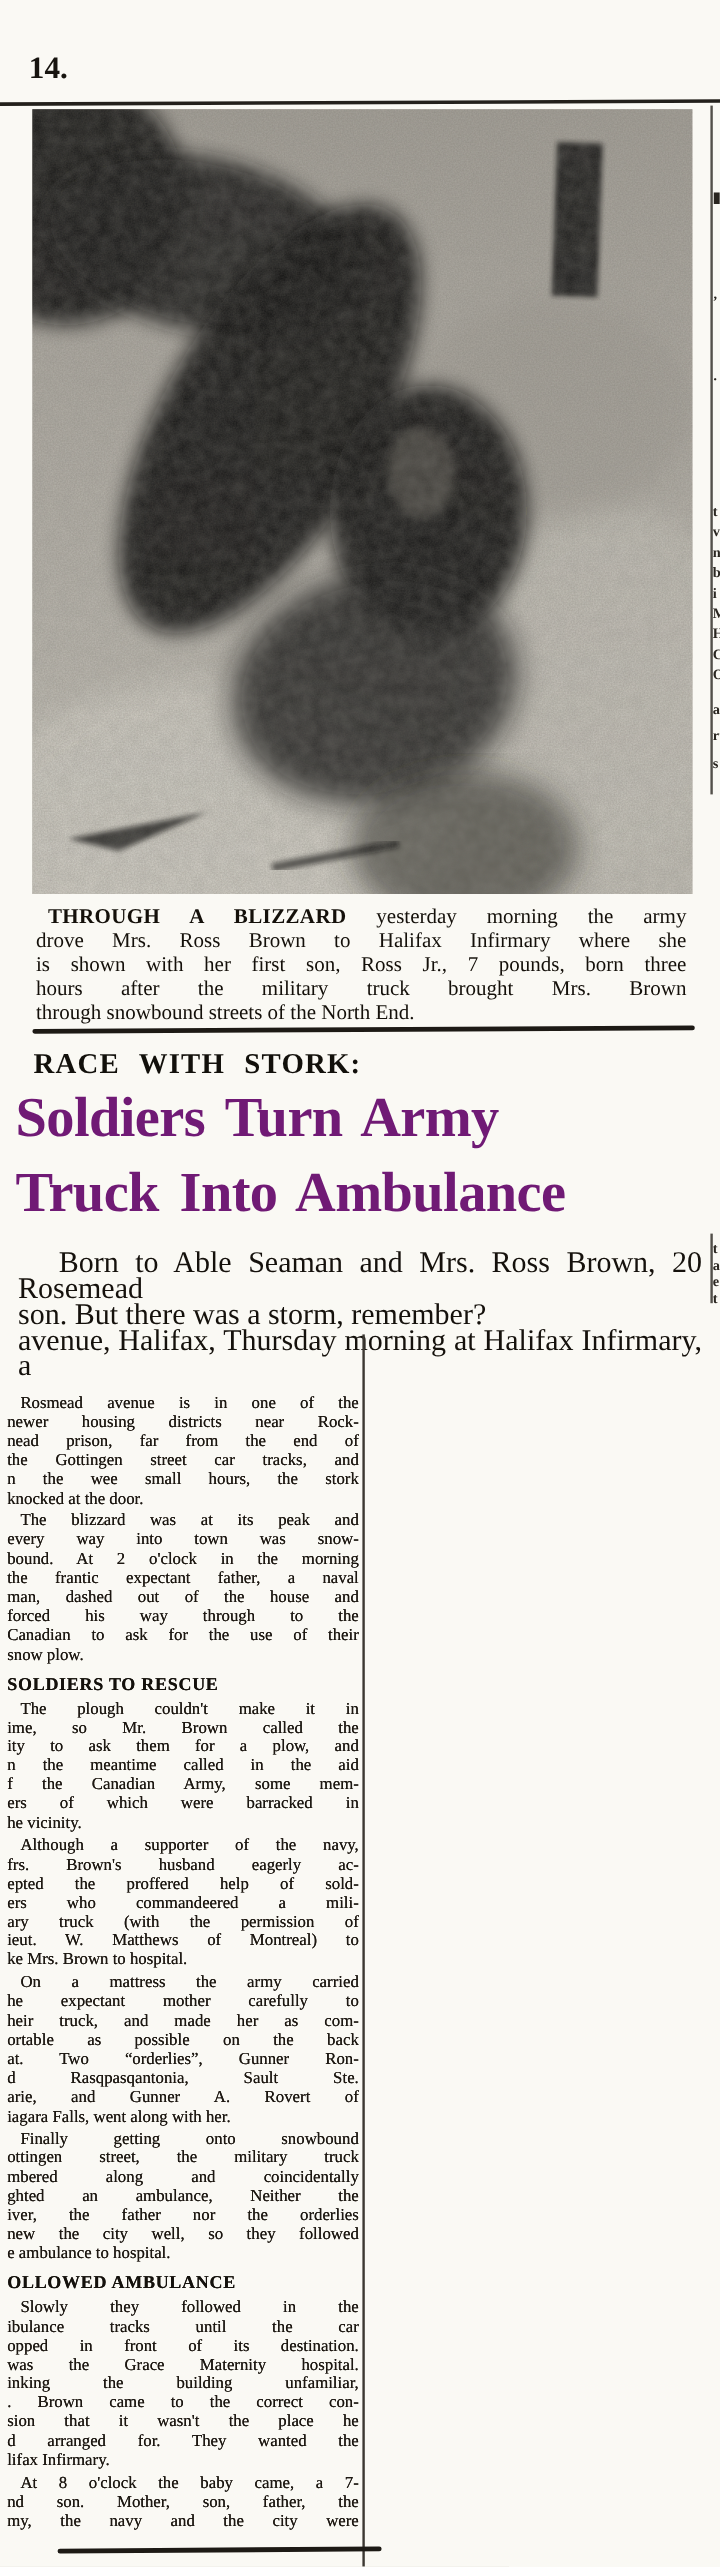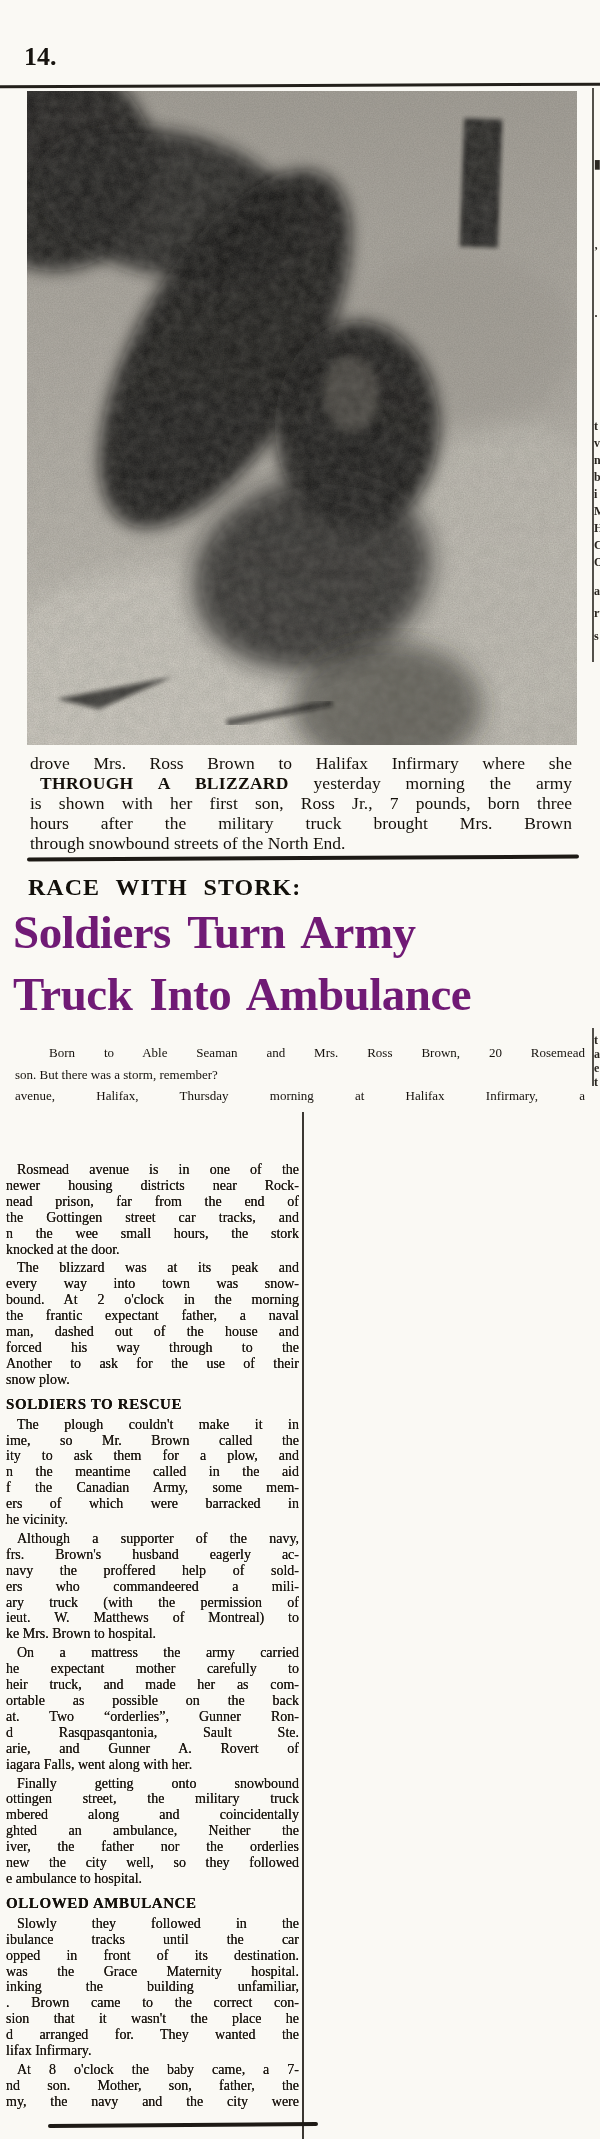--- a/index.html
+++ b/index.html
@@ -22,21 +22,21 @@
   .caption .jline.first{text-indent:10px;}
   .caption b{font-weight:700;letter-spacing:.3px;}
   .caption-rule{position:absolute;left:27px;top:856px;width:552px;height:4px;background:#1d1a15;
     transform:rotate(-0.3deg);border-radius:2px;}
   
   .kicker{position:absolute;left:28px;top:874px;font-size:24px;font-weight:700;
     letter-spacing:1px;word-spacing:9px;color:#12100b;}
   .headline{position:absolute;left:13px;top:901px;width:585px;font-size:47px;line-height:62px;
     font-weight:700;color:#701a75;letter-spacing:-0.5px;word-spacing:6px;white-space:nowrap;}
   
-  .lede{position:absolute;left:15px;top:1042px;width:570px;font-size:13px;line-height:21.5px;
+  .lede{position:absolute;left:15px;top:1042px;width:570px;font-size:25px;line-height:21.5px;
     color:#15110c;}
   .lede .jline.first{text-indent:34px;}
   
   .body-col{position:absolute;left:6px;top:1162px;width:293px;font-size:14px;line-height:15.9px;
     color:#1d1812;text-shadow:0 0 .4px #1d1812;}
   .body-col .para{margin:0 0 3px 0;}
   .body-col .subhead{font-size:15px;font-weight:700;letter-spacing:.6px;margin:9px 0 4px 0;
     color:#14110c;}
   
   .jline{text-align:justify;text-align-last:justify;}
@@ -108,22 +108,22 @@
 
       <path d="M30,608 L145,586 L72,618 Z" fill="#0e0e0d" opacity="0.8" filter="url(#b2)"></path>
       <path d="M200,632 L305,612" stroke="#101010" stroke-width="7" opacity="0.7" filter="url(#b2)"></path>
 
       <rect width="550" height="654" filter="url(#grainC)" opacity="0.8"></rect>
       <rect width="550" height="654" filter="url(#grainF)" opacity="0.55"></rect>
     </svg>
   </div>
 
   <div class="caption">
+      <div class="jline first"><b>THROUGH A BLIZZARD</b> yesterday morning the army</div>
       <div class="jline">drove Mrs. Ross Brown to Halifax Infirmary where she</div>
-      <div class="jline first"><b>THROUGH A BLIZZARD</b> yesterday morning the army</div>
       <div class="jline">is shown with her first son, Ross Jr., 7 pounds, born three</div>
       <div class="jline">hours after the military truck brought Mrs. Brown</div>
       <div class="jline end">through snowbound streets of the North End.</div>
     </div>
   <div class="caption-rule"></div>
 
   <div class="kicker">RACE WITH STORK:</div>
   <div class="headline">
     <div>Soldiers Turn Army</div>
     <div>Truck Into Ambulance</div>
@@ -144,37 +144,37 @@
         <div class="jline">n the wee small hours, the stork</div>
         <div class="jline end">knocked at the door.</div>
       </div>
       <div class="para">
         <div class="jline first">The blizzard was at its peak and</div>
         <div class="jline">every way into town was snow-</div>
         <div class="jline">bound. At 2 o'clock in the morning</div>
         <div class="jline">the frantic expectant father, a naval</div>
         <div class="jline">man, dashed out of the house and</div>
         <div class="jline">forced his way through to the</div>
-        <div class="jline">Another to ask for the use of their</div>
+        <div class="jline">Canadian to ask for the use of their</div>
         <div class="jline end">snow plow.</div>
       </div>
       <div class="subhead">SOLDIERS TO RESCUE</div>
       <div class="para">
         <div class="jline first">The plough couldn't make it in</div>
         <div class="jline">ime, so Mr. Brown called the</div>
         <div class="jline">ity to ask them for a plow, and</div>
         <div class="jline">n the meantime called in the aid</div>
         <div class="jline">f the Canadian Army, some mem-</div>
         <div class="jline">ers of which were barracked in</div>
         <div class="jline end">he vicinity.</div>
       </div>
       <div class="para">
         <div class="jline first">Although a supporter of the navy,</div>
         <div class="jline">frs. Brown's husband eagerly ac-</div>
-        <div class="jline">navy the proffered help of sold-</div>
+        <div class="jline">epted the proffered help of sold-</div>
         <div class="jline">ers who commandeered a mili-</div>
         <div class="jline">ary truck (with the permission of</div>
         <div class="jline">ieut. W. Matthews of Montreal) to</div>
         <div class="jline end">ke Mrs. Brown to hospital.</div>
       </div>
       <div class="para">
         <div class="jline first">On a mattress the army carried</div>
         <div class="jline">he expectant mother carefully to</div>
         <div class="jline">heir truck, and made her as com-</div>
         <div class="jline">ortable as possible on the back</div>

